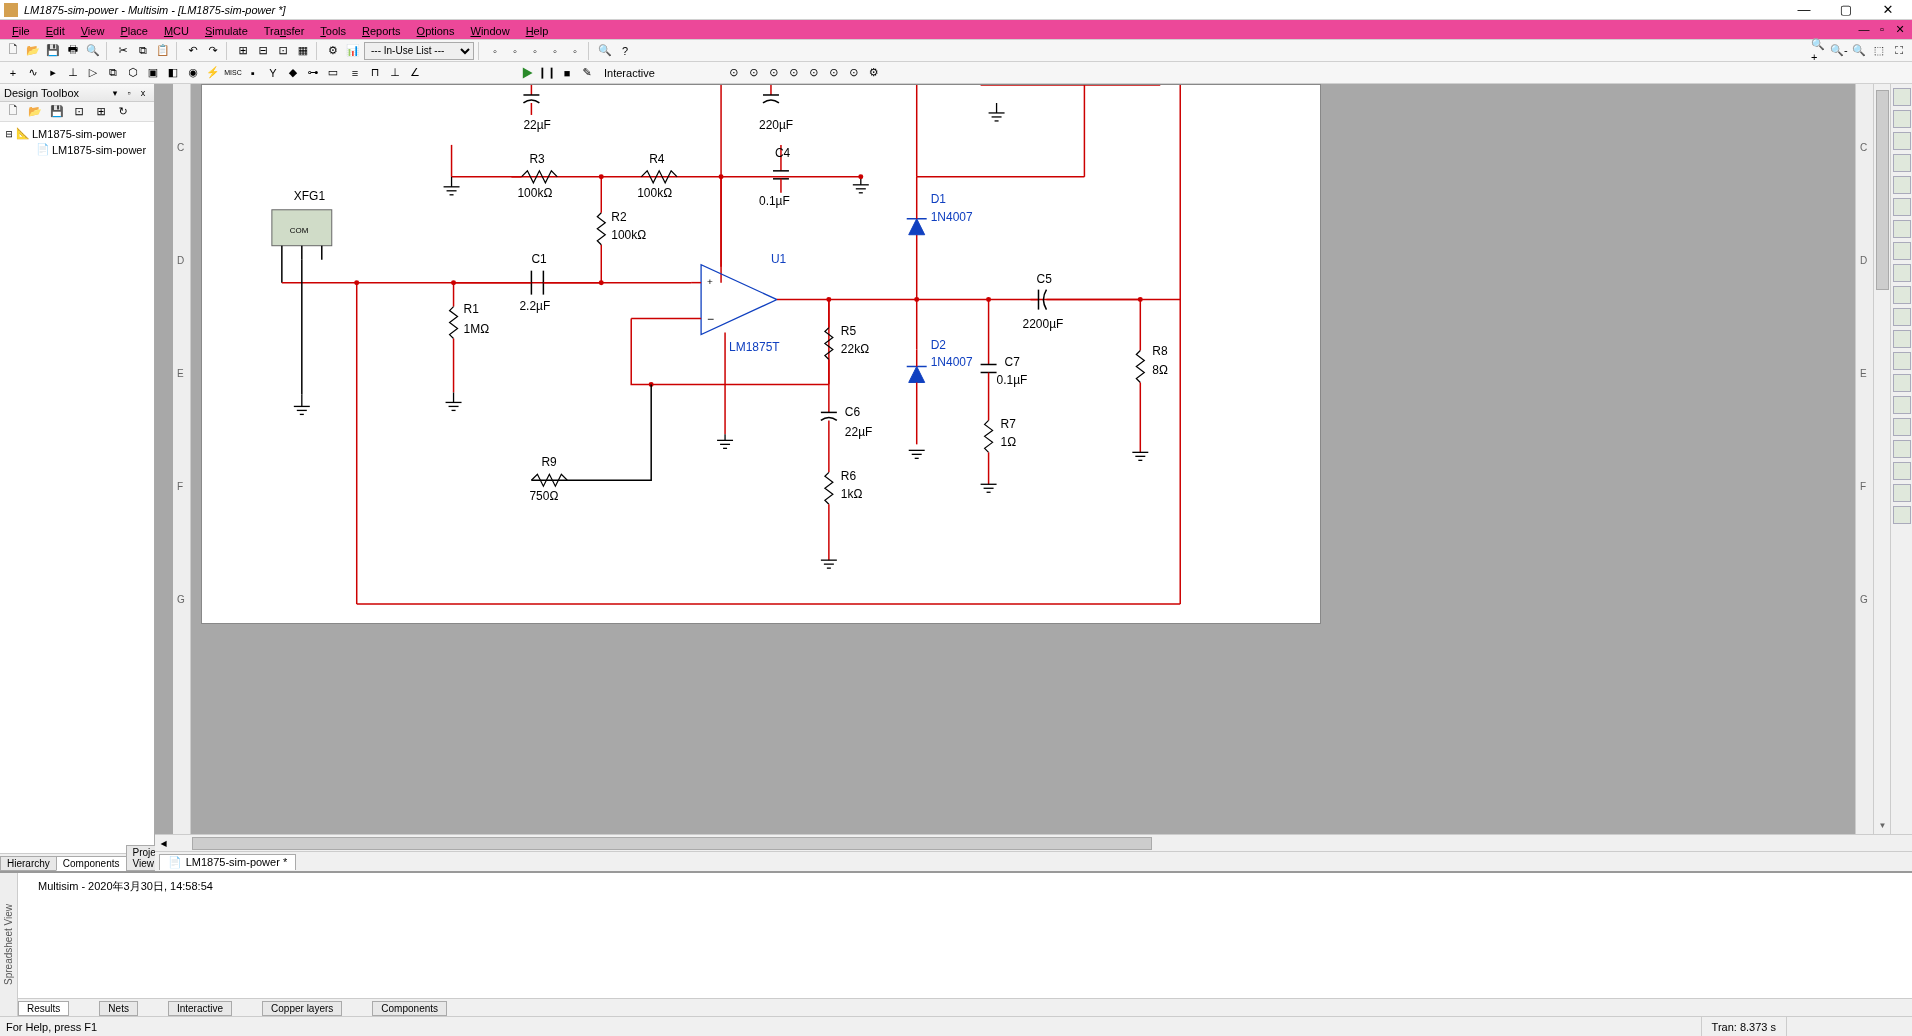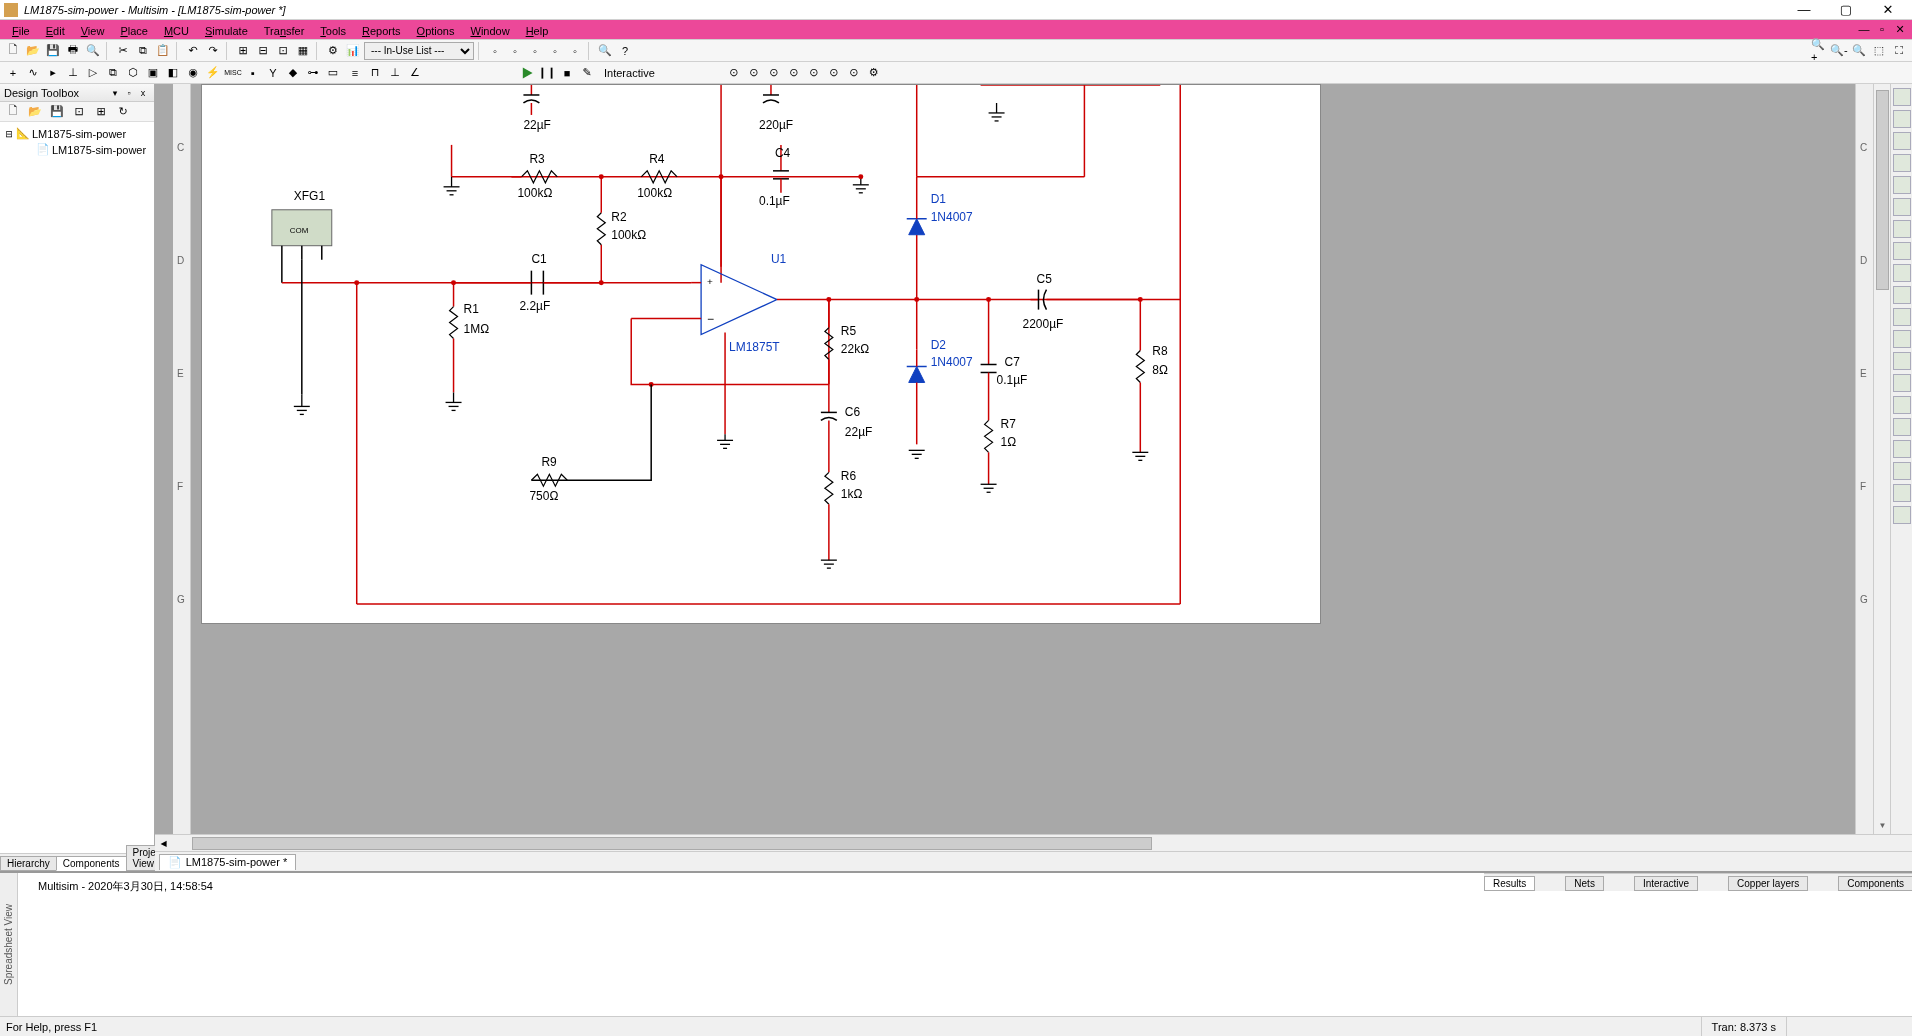--- a/index.html
+++ b/index.html
@@ -49,21 +49,21 @@
 .scrollbar-v .arrow { position: absolute; left: 0; width: 17px; height: 17px; display: flex; align-items: center; justify-content: center; font-size: 8px; color: #666; }
 .scrollbar-h { height: 17px; background: #f0f0f0; border-top: 1px solid #ccc; display: flex; align-items: center; }
 .scrollbar-h .thumb { height: 13px; width: 960px; background: #cdcdcd; border: 1px solid #aaa; margin-left: 20px; }
 .right-tools { width: 22px; background: #f0f0f0; border-left: 1px solid #ccc; display: flex; flex-direction: column; align-items: center; padding-top: 4px; gap: 4px; }
 .right-tools .rt { width: 18px; height: 18px; background: #e0e8dc; border: 1px solid #aab; cursor: default; }
 .doc-tabs { height: 20px; background: #f0f0f0; border-top: 1px solid #ccc; display: flex; align-items: center; padding-left: 4px; }
 .doc-tabs .tab { padding: 1px 8px; background: #fff; border: 1px solid #aaa; border-bottom: none; font-size: 11px; display: flex; align-items: center; gap: 4px; }
 .spreadsheet { height: 145px; background: #fff; border-top: 2px solid #999; display: flex; }
 .ss-handle { width: 18px; background: #eee; border-right: 1px solid #ccc; display: flex; align-items: center; justify-content: center; }
 .ss-handle span { transform: rotate(-90deg); white-space: nowrap; font-size: 10px; color: #555; }
-.ss-body { flex: 1; display: flex; flex-direction: row; }
+.ss-body { flex: 1; display: flex; flex-direction: column; }
 .ss-top { flex: 1; padding: 6px 20px; }
 .ss-tabs { height: 18px; background: #f0f0f0; border-top: 1px solid #ccc; display: flex; align-items: flex-end; gap: 31px; }
 .ss-tabs .tab { padding: 1px 8px; border: 1px solid #aaa; background: #e8e8e8; font-size: 10px; margin-right: -1px; }
 .ss-tabs .tab.active { background: #fff; }
 .statusbar { height: 20px; background: #f0f0f0; border-top: 1px solid #ccc; display: flex; align-items: center; padding: 0 6px; }
 .statusbar .left { flex: 1; }
 .statusbar .cell { border-left: 1px solid #ccc; padding: 0 10px; height: 100%; display: flex; align-items: center; }
 .circuit { position: absolute; inset: 0; }
 .wire { stroke: #cc0000; stroke-width: 1.5; fill: none; }
 .wire-blk { stroke: #000; stroke-width: 1.5; fill: none; }

